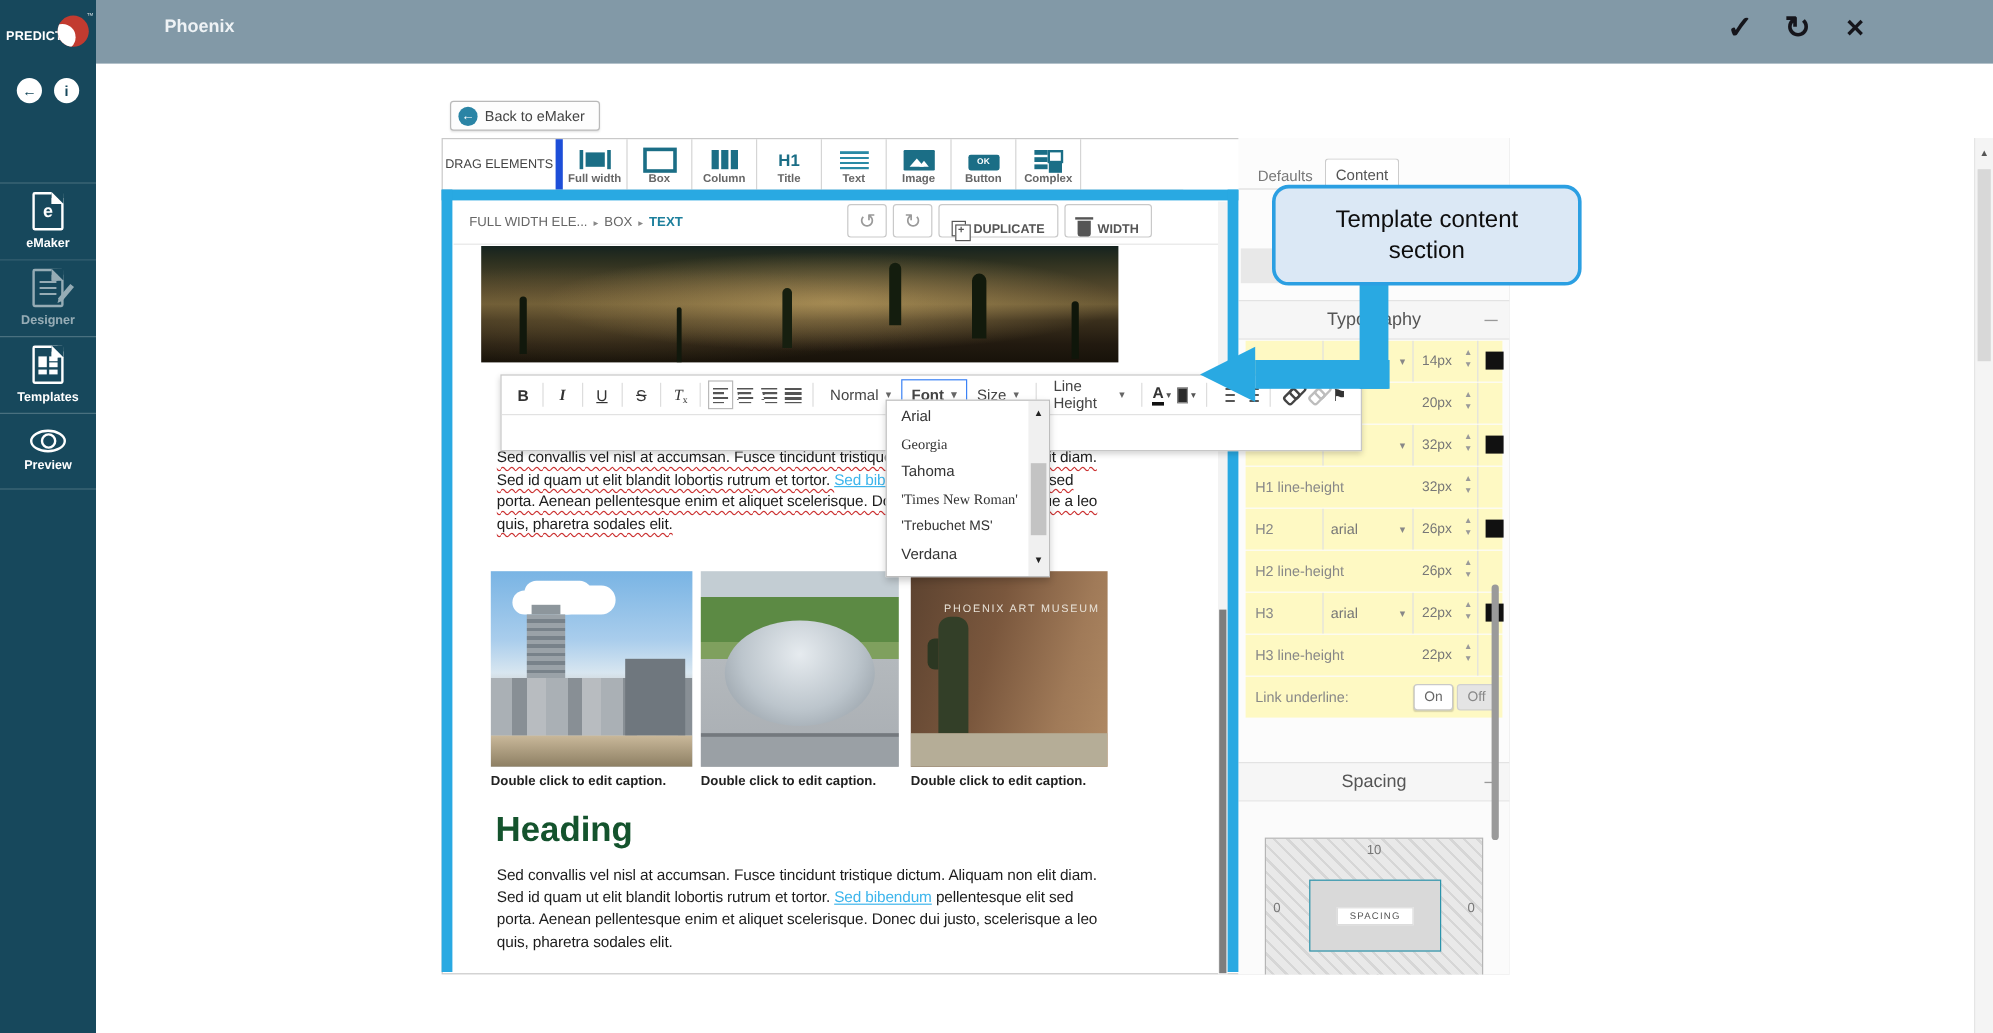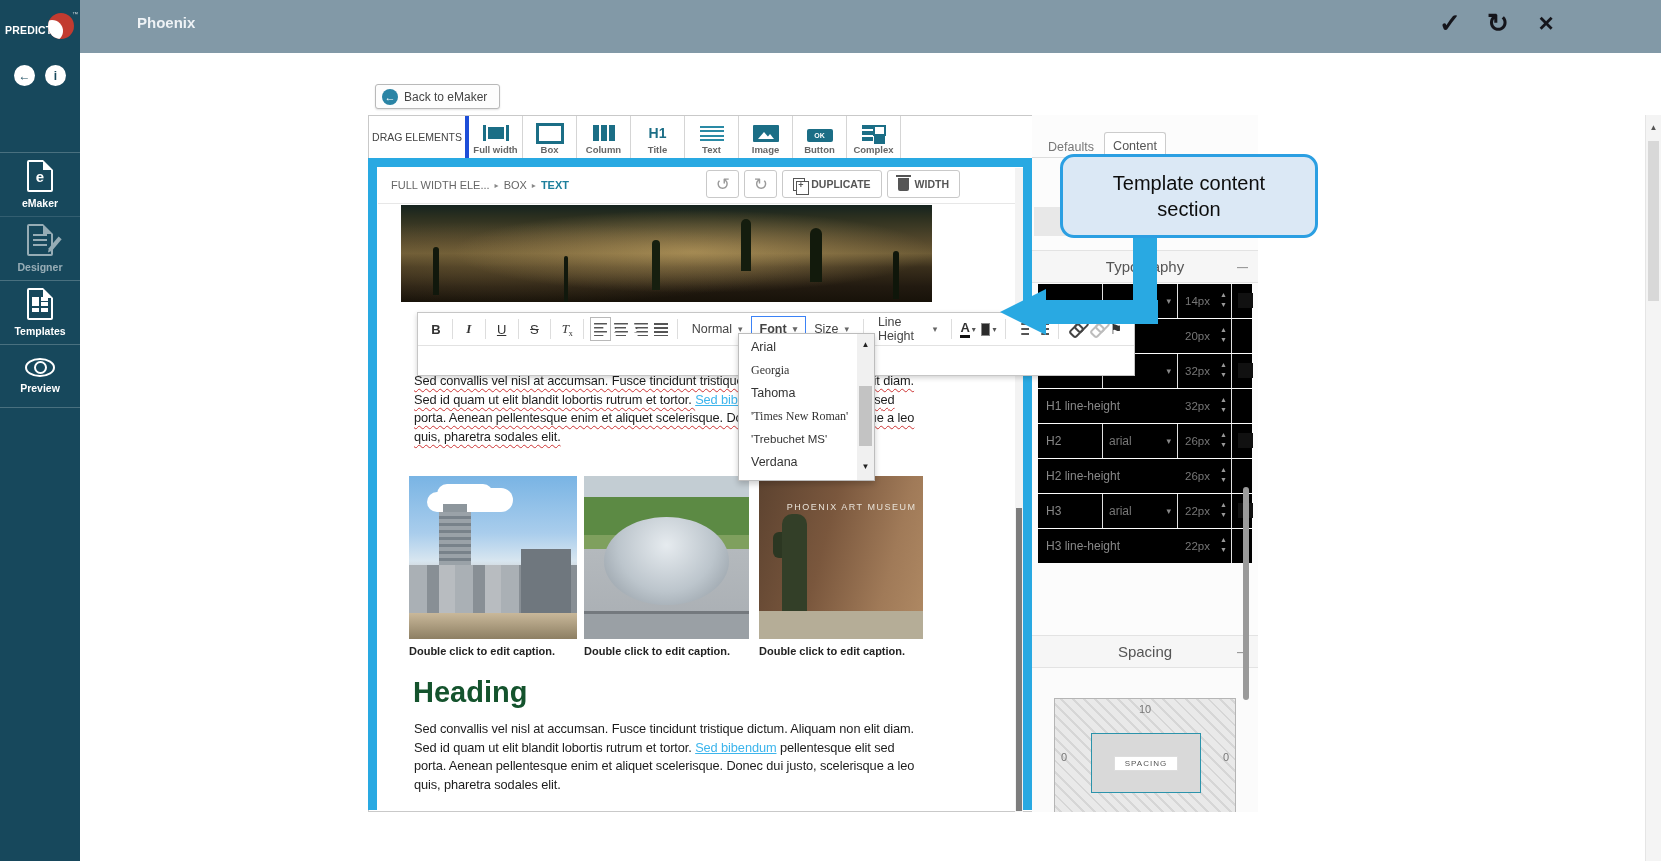--- a/index.html
+++ b/index.html
@@ -55,21 +55,21 @@
         display:flex; align-items:center; justify-content:center; }
   .back-lbl { font-size:12px; color:#444; }
 
   
   .container { position:absolute; left:368px; top:115px; width:890px; height:697px; background:#fff;
         border:1px solid #c9c9c9; z-index:2; }
 
   
   .dragbar { position:absolute; left:0; top:0; width:617px; height:43px; border-bottom:1px solid #d5d5d5; display:flex; }
   .drag-title { width:100px; display:flex; align-items:center; justify-content:center; font-size:10.5px;
-        color:#444; border-right:4px solid #1d4ed8; }
+        color:#444; border-right:6px solid #1d4ed8; }
   .ditem { width:54px; border-right:1px solid #d5d5d5; display:flex; flex-direction:column; align-items:center;
         justify-content:flex-end; padding-bottom:3px; cursor:pointer; }
   .dlabel { font-size:9.5px; color:#666;font-weight:bold; }
   .dicon { position:relative; width:30px; height:18px; margin-bottom:2px; display:flex; align-items:center; justify-content:center; }
   .di-full-width::before { content:""; position:absolute; left:7px; right:7px; top:3px; bottom:3px; background:#1b6e86; }
   .di-full-width::after { content:""; position:absolute; left:2px; top:1px; bottom:1px; width:3px; background:#1b6e86;
         box-shadow:23px 0 0 #1b6e86; }
   .di-box::before { content:""; width:22px; height:15px; border:3px solid #1b6e86; display:block; }
   .di-column::before { content:""; position:absolute; left:4px; top:1px; width:6px; height:16px; background:#1b6e86;
         box-shadow:8px 0 0 #1b6e86, 16px 0 0 #1b6e86; }
@@ -90,21 +90,21 @@
 
   
   .crumbrow { position:absolute; left:9px; top:52px; width:637px; height:36px; border-bottom:1px solid #e7e7e7; }
   .crumbs { position:absolute; left:13px; top:11px; font-size:11px; color:#666; display:flex; gap:5px; align-items:center; }
   .crumb-sep { color:#888; font-size:8px; }
   .crumb-last { color:#1d7f9c; font-weight:bold; }
   .editbtns { position:absolute; right:55px; top:2px; display:flex; gap:5px; }
   .sq-btn { width:33px; height:28px; border:1px solid #c9c9c9; border-radius:3px; background:#fff; color:#9a9a9a;
         font-size:17px; display:flex; align-items:center; justify-content:center; cursor:pointer; }
   .wide-btn { height:28px; border:1px solid #c9c9c9; border-radius:3px; background:#fff; display:flex;
-        align-items:center; gap:6px; padding:0 10px; font-size:10.5px; font-weight:bold; color:#555; cursor:pointer; }
+        align-items:flex-end; gap:6px; padding:0 10px; font-size:10.5px; font-weight:bold; color:#555; cursor:pointer; }
   .dup-ic { position:relative; width:12px; height:13px; border:1.5px solid #555; }
   .dup-ic::before { content:""; position:absolute; left:2px; top:2px; width:11px; height:12px; background:#fff; border:1.5px solid #555; }
   .dup-ic::after { content:"+"; position:absolute; left:4px; top:1px; font-size:9px; color:#555; }
   .trash-ic { position:relative; width:11px; height:13px; background:#555; border-radius:0 0 2px 2px; }
   .trash-ic::before { content:""; position:absolute; left:-2px; top:-3px; width:15px; height:2px; background:#555; }
 
   
   .banner { position:absolute; left:32px; top:89px; width:531px; height:97px; overflow:hidden;
         background:linear-gradient(180deg,#15231f 0%,#2b2f1f 12%,#56492c 38%,#6b5a35 50%,#3a2f1c 64%,#221a10 84%,#171209 100%); }
   .banner::before { content:""; position:absolute; inset:0;
@@ -226,21 +226,21 @@
         border-bottom:none; border-radius:3px 3px 0 0; color:#555; }
   .gray-bar { position:absolute; left:2px; top:92px; width:214px; height:29px; background:#e8e8e8; }
   .sec-head { position:absolute; left:0; width:100%; height:33px; background:#f6f6f6; border-top:1px solid #e3e3e3;
         border-bottom:1px solid #e3e3e3; display:flex; align-items:center; justify-content:center;
         font-size:15px; color:#555; }
   .sec-head .collapse { position:absolute; right:10px; top:6px; color:#999; font-weight:bold; cursor:pointer; }
   .sec-head .collapse::after { content:"—"; font-size:11px; }
   .typo-head { top:135px; }
   .spacing-head { top:520px; }
   .trows { position:absolute; left:6px; top:169px; width:214px; }
-  .trow { position:relative; height:34px; background:#000000; margin-bottom:1px; }
+  .trow { position:relative; height:34px; background:#fef9c3; margin-bottom:1px; }
   .tlabel { position:absolute; left:8px; top:10px; font-size:12px; color:#888; }
   .tfont { position:absolute; left:64px; top:0; width:76px; height:34px; border-left:1px solid #e0e0e0;
         border-right:1px solid #e0e0e0; display:flex; align-items:center; padding:0 6px; font-size:12px;
         color:#777; cursor:pointer; }
   .tfont::after { content:"▾"; position:absolute; right:6px; font-size:9px; color:#888; }
   .tsize { position:absolute; left:140px; top:0; width:54px; height:34px; border-right:1px solid #e0e0e0;
         display:flex; align-items:center; padding-left:7px; font-size:11.5px; color:#777; cursor:pointer; }
   .tsize .step { position:absolute; right:4px; top:6px; display:flex; flex-direction:column; line-height:10px;
         font-size:7px; color:#999; }
   .tsize .step::before { content:"▲"; } .tsize .step::after { content:"▼"; }
@@ -524,20 +524,25 @@
           </span>
         <span class="tswatch" style="background: rgb(17, 17, 17);"></span>
       </div>
       <div class="trow">
         <span class="tlabel">H3 line-height</span>
         <span class="tsize">
             <span>22px</span>
             <span class="step"></span>
           </span>
       </div>
+      <div class="trow">
+        <span class="tlabel">Link underline:</span>
+        <span class="seg seg-on">On</span>
+        <span class="seg seg-off">Off</span>
+      </div>
     </div>
 
     <div class="sec-head spacing-head">
       <span>Spacing</span>
       <span class="collapse"></span>
     </div>
     <div class="spacing-body">
       <div class="sp-outer">
         <span class="sp-num sp-top">10</span>
         <span class="sp-num sp-left">0</span>

